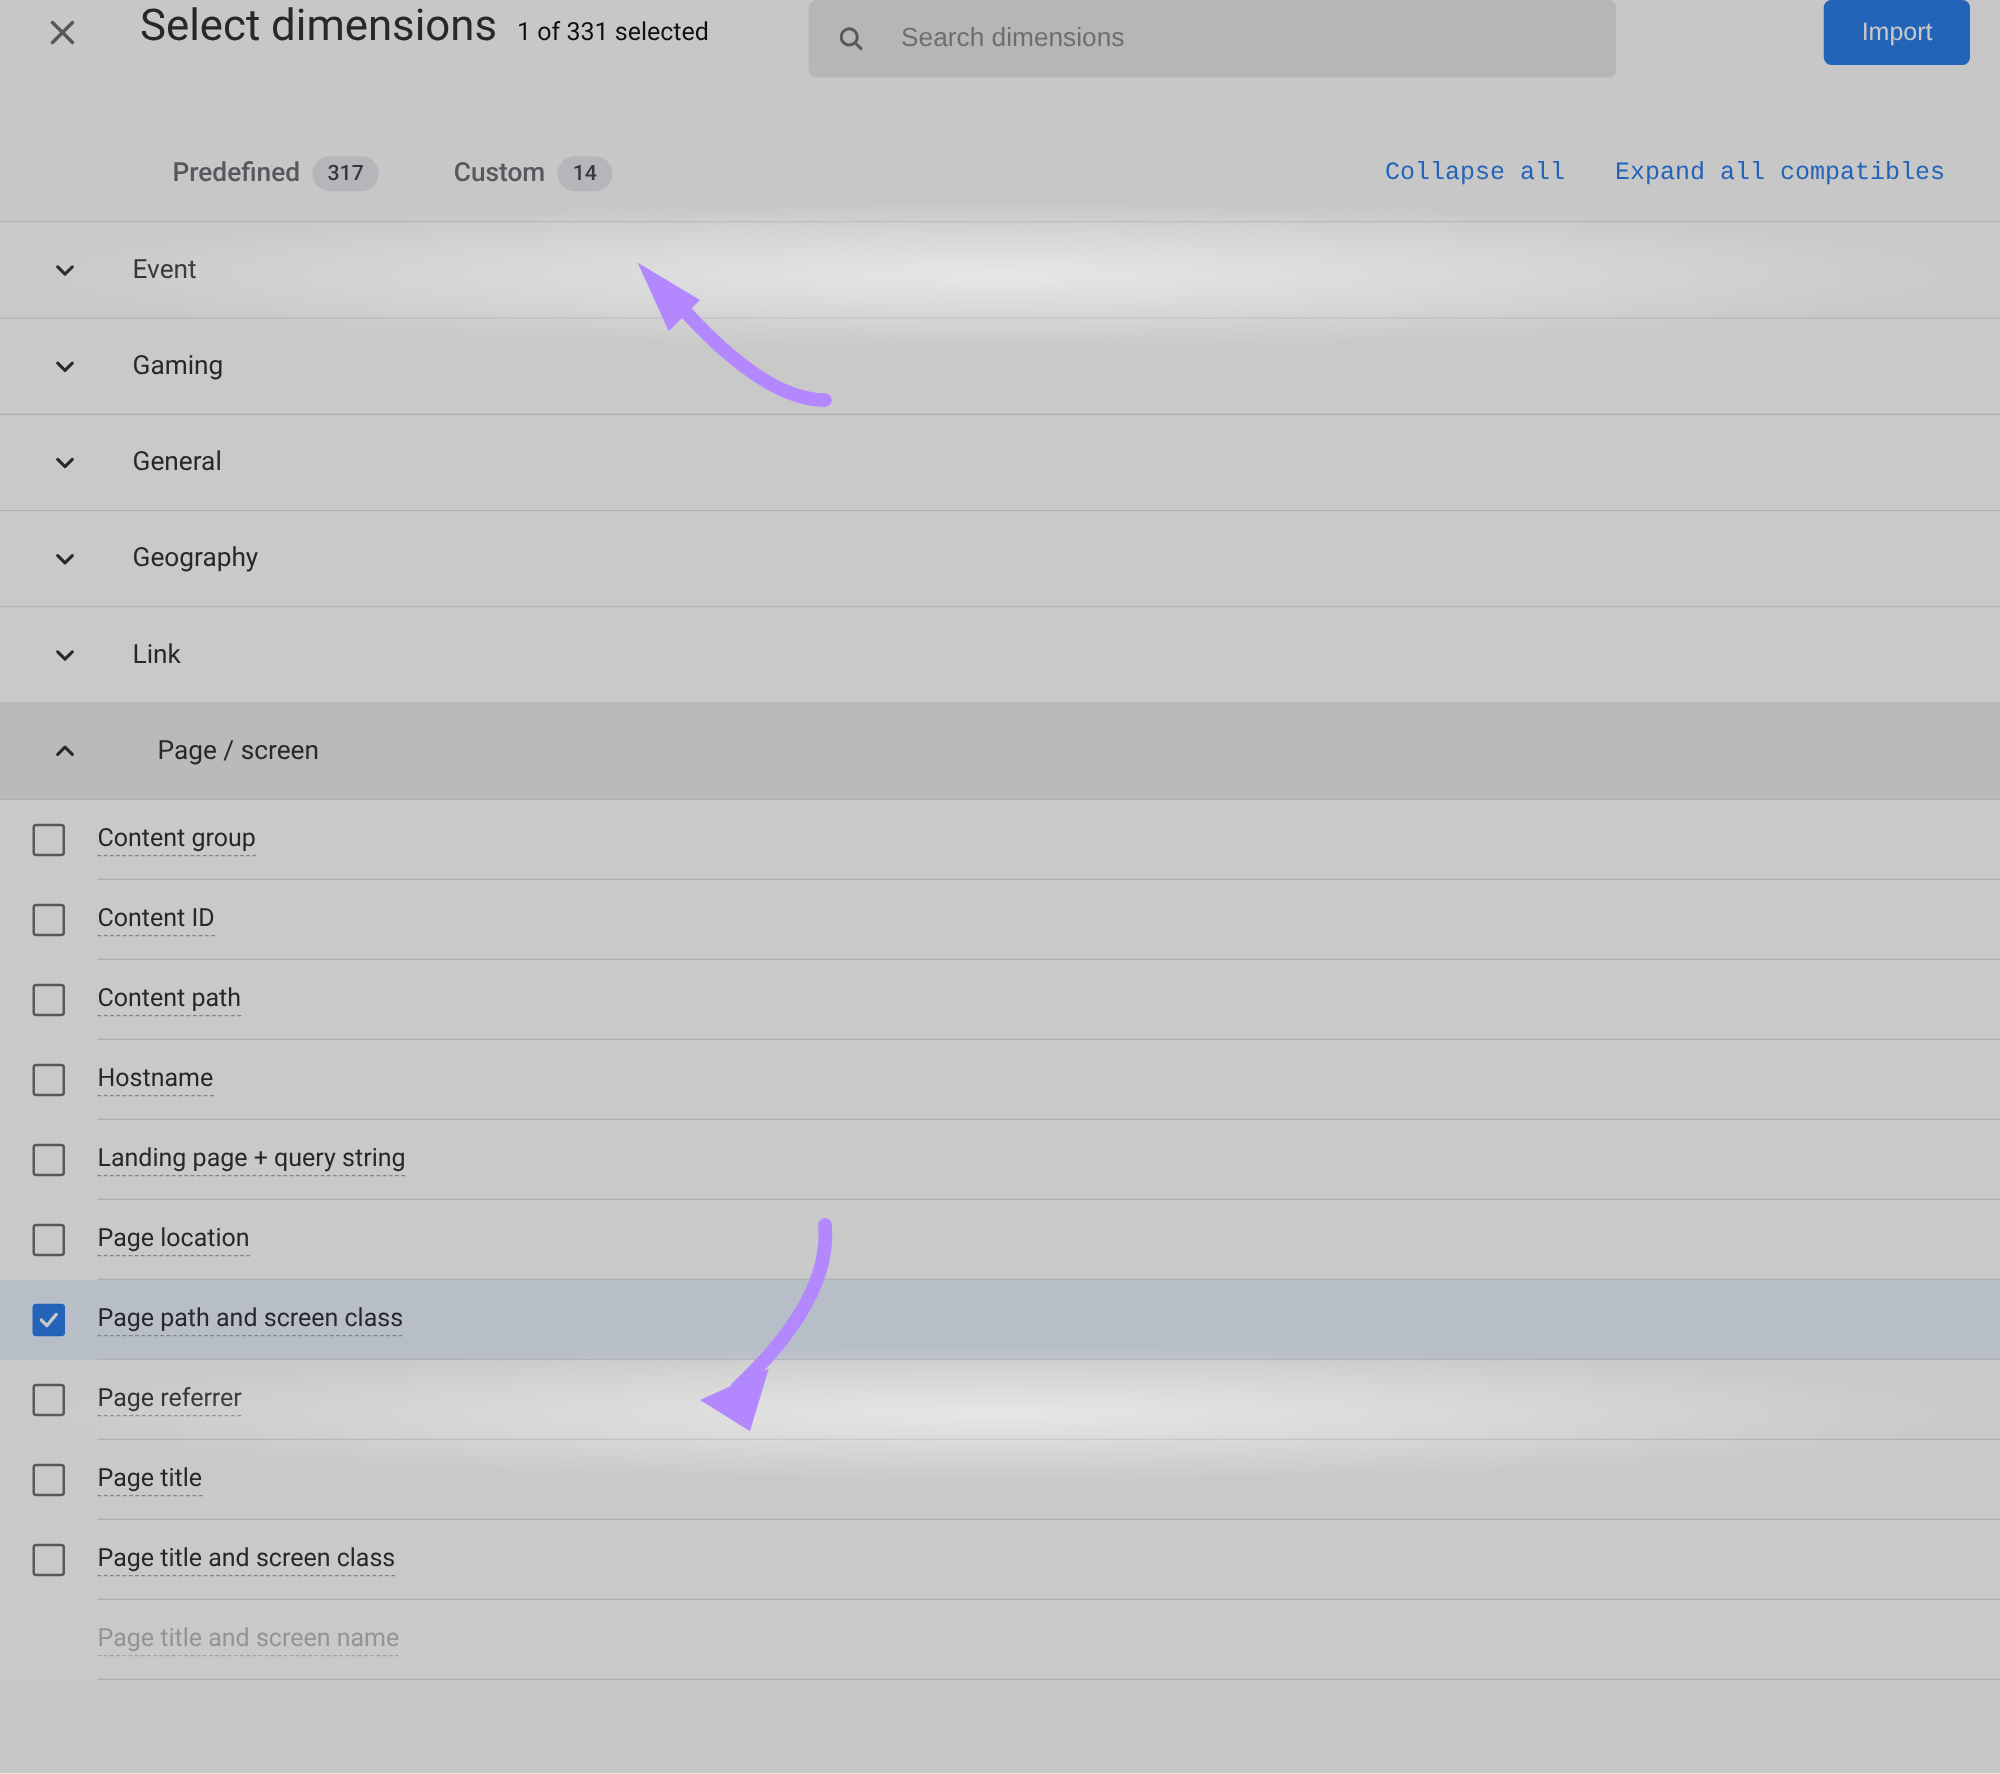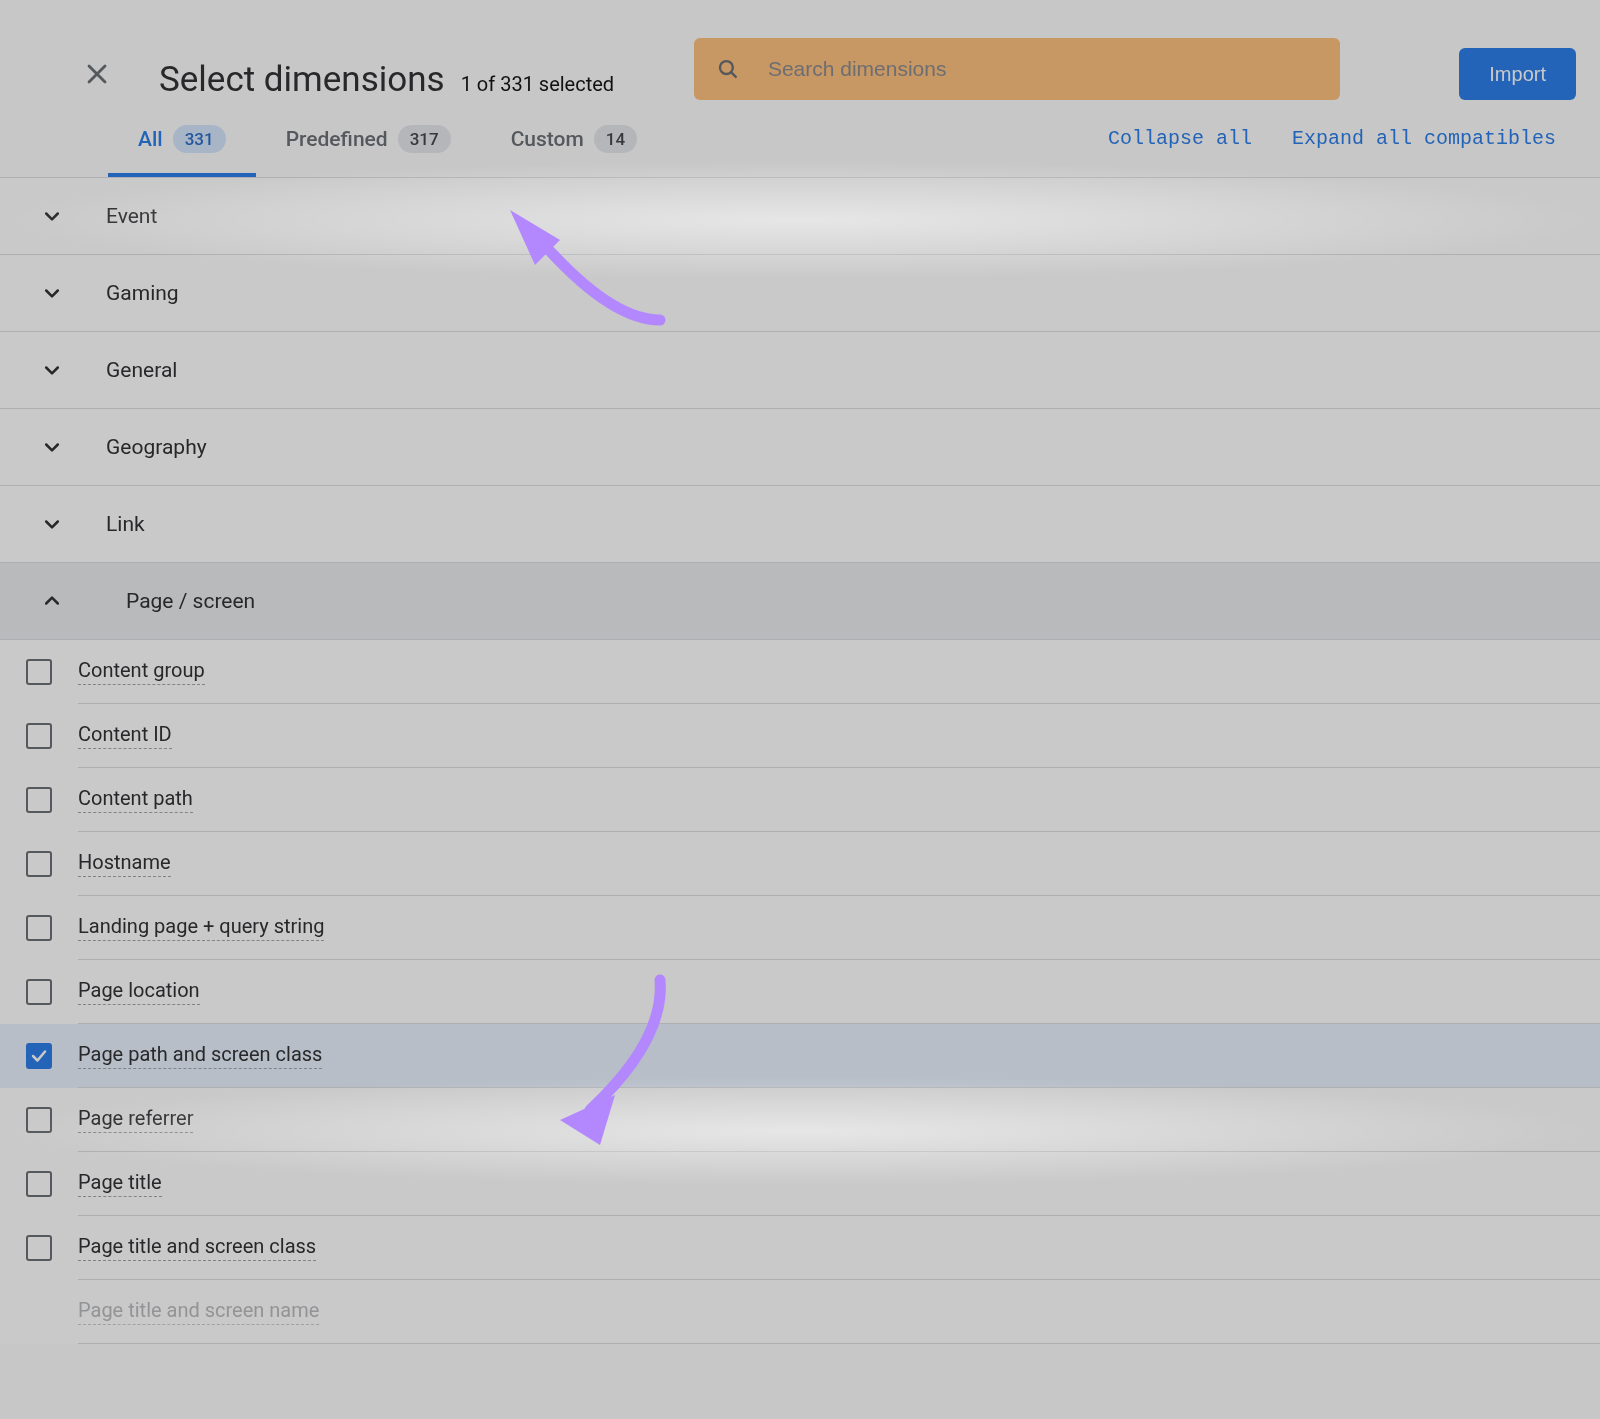--- a/index.html
+++ b/index.html
@@ -7,35 +7,35 @@
   .overlay {
     position: absolute; inset: 0;
     background: rgba(60,60,60,0.28);
     pointer-events: none;
     z-index: 1000;
   }
   .container { position: relative; width: 1600px; height: 1419px; background: #fcfcfc; overflow: hidden; }
 
   
   .header {
-    display: flex; align-items: flex-end;
-    height: 100px; padding: 0 24px; margin-left: 47px;
+    display: flex; align-items: flex-start;
+    height: 100px; padding: 0 24px;
   }
   .close-btn {
     width: 52px; height: 52px; display:flex; align-items:center; justify-content:center;
     cursor: pointer; color:#5f6368;
   }
   .title-wrap { display:flex; align-items: baseline; margin-left: 36px; gap: 16px; }
   .title { font-size: 35px; font-weight: 400; color:#202124; }
   .subtitle { font-size: 20px; color:#000000; font-weight: 400; }
   .search-box {
     margin-left: 80px;
     display:flex; align-items:center;
     width: 646px; height: 62px;
-    background:#fdba74;
+    background:#e5e5e5;
     border-radius: 6px;
     padding: 0 22px;
     gap: 28px;
   }
   .search-box input {
     border:none; outline:none; background:transparent;
     font-size: 21px; color:#5f6368; width:100%;
   }
   .search-box input::placeholder { color:#808185; }
   .search-icon { color:#5f6368; }
@@ -158,24 +158,20 @@
           <circle cx="10.5" cy="10.5" r="6.5"></circle>
           <line x1="20" y1="20" x2="15.2" y2="15.2" stroke-linecap="round"></line>
         </svg>
       <input type="text" placeholder="Search dimensions" style="">
     </div>
     <div class="spacer"></div>
     <button class="import-btn">Import</button>
   </div>
 
   <div class="tabs-row">
-    <div class="tab active">
-      <span>All</span>
-      <span class="badge">331</span>
-    </div>
     <div class="tab">
       <span>Predefined</span>
       <span class="badge">317</span>
     </div>
     <div class="tab">
       <span>Custom</span>
       <span class="badge">14</span>
     </div>
     <div class="tabs-spacer"></div>
     <div class="link-action">Collapse all</div>

